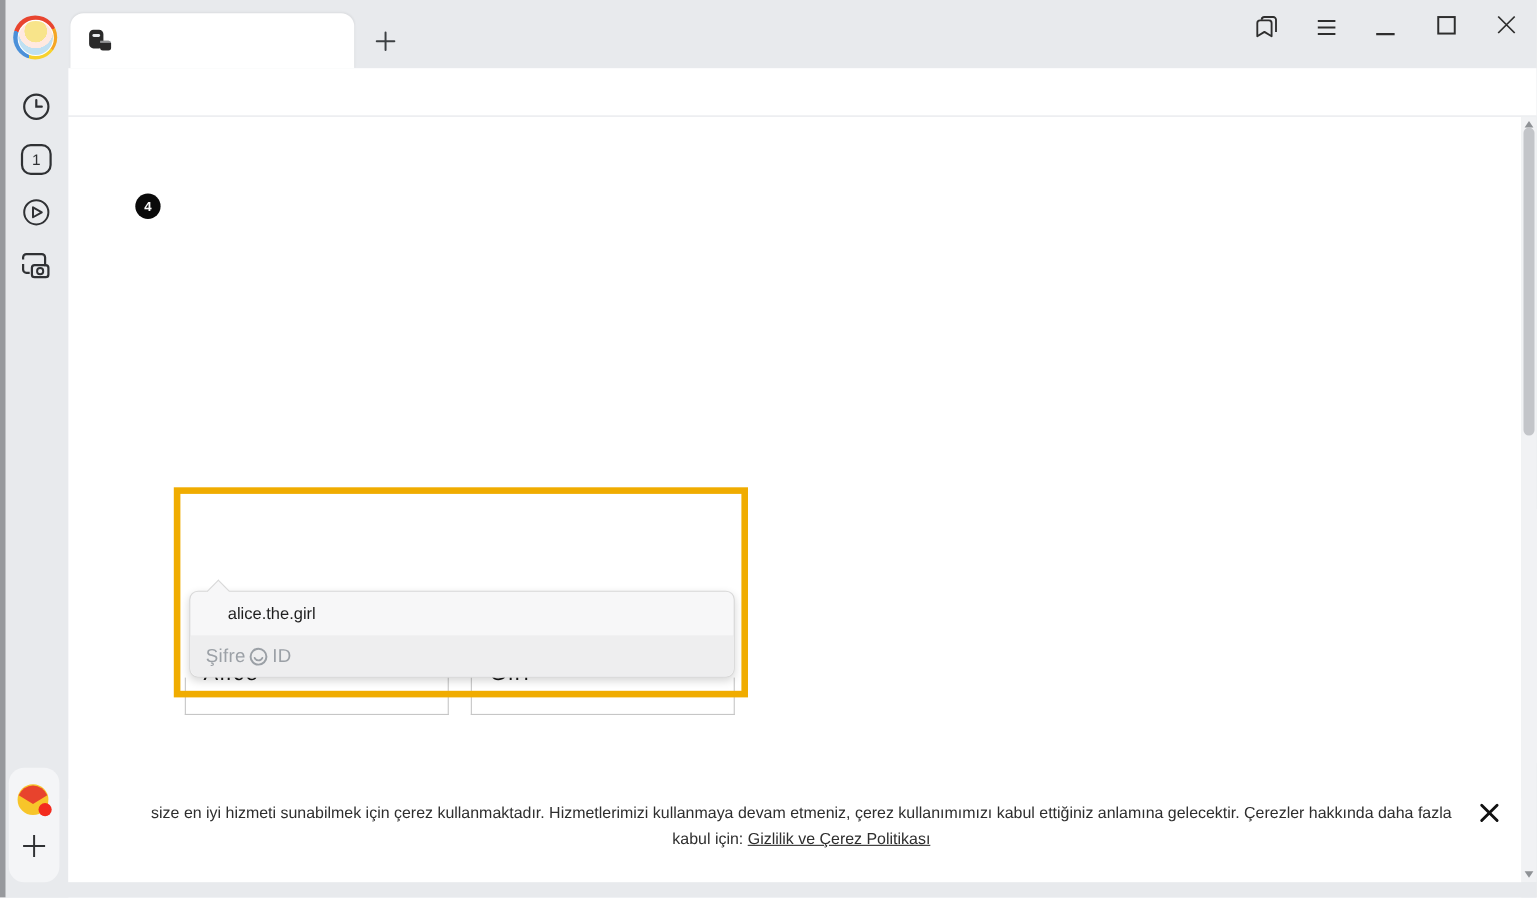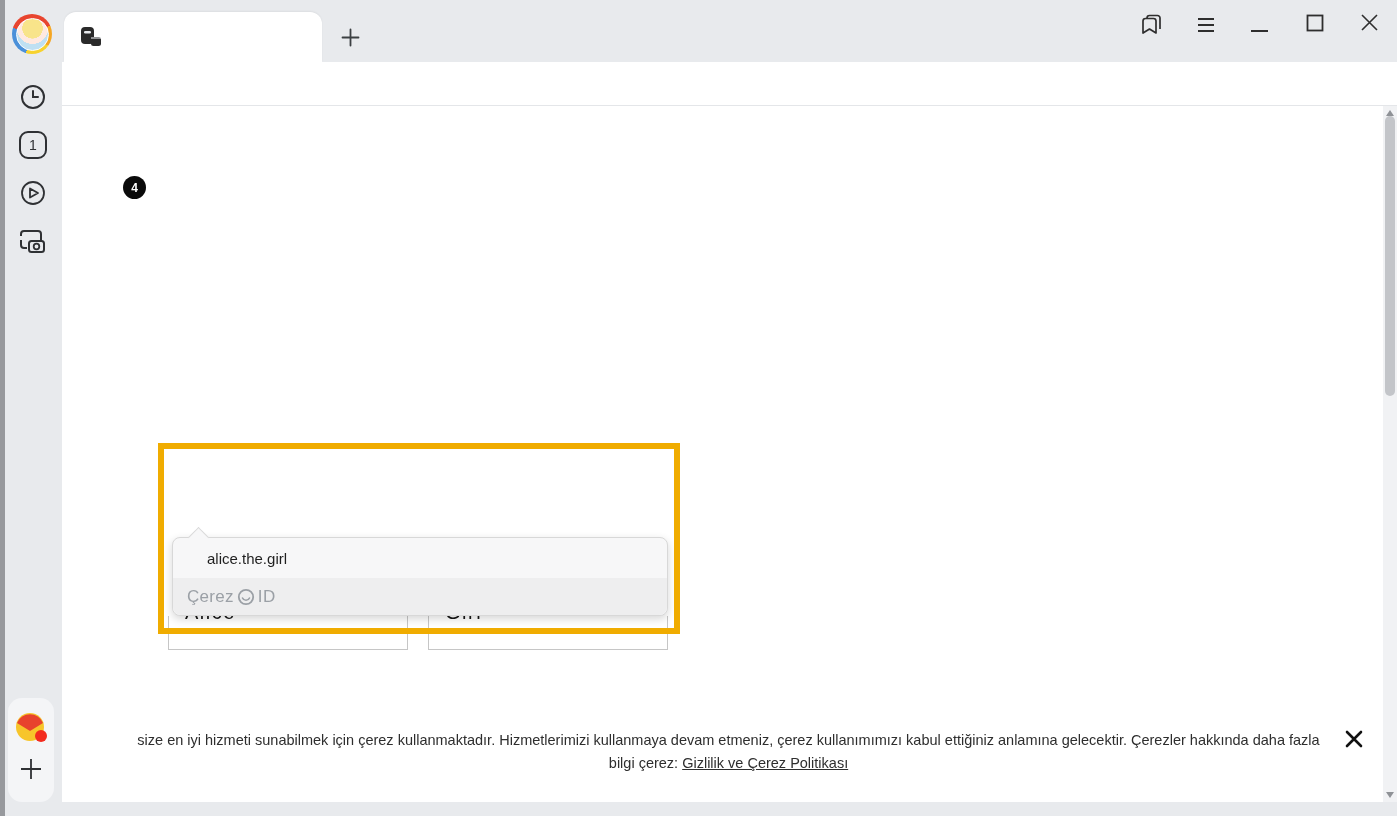--- a/index.html
+++ b/index.html
@@ -335,21 +335,21 @@
     <div class="cut-text">Girl</div>
   </div>
 
   <div class="dropdown abs">
     <div class="dd-notch"></div>
     <div class="dd-row1">
       <span>alice.the.girl</span>
     </div>
     <div class="dd-row2">
       <span class="dd-brand">
-        <span>Çerez</span>
+        <span>Şifre</span>
         <svg width="18" height="18" viewBox="0 0 18 18">
             <circle cx="9" cy="9" r="7.2" fill="none" stroke="#9ba0a6" stroke-width="1.8"></circle>
             <path d="M5.5 10 a3.8 3.8 0 0 0 7 0" fill="none" stroke="#9ba0a6" stroke-width="1.6" stroke-linecap="round"></path>
           </svg>
         <span>ID</span>
       </span>
     </div>
   </div>
 
   <div class="highlight abs"></div>
@@ -378,21 +378,21 @@
     </div>
   </div>
   <div class="link abs" style="left:768px;top:619px;">Şifremi Unuttum</div>
   <div class="login-btn abs">
     <span class="login-btn-label">GİRİŞ YAP</span>
   </div>
 
   <div id="cookie" class="abs">
     <div class="ck-line" style="top:6px;">size en iyi hizmeti sunabilmek için çerez kullanmaktadır. Hizmetlerimizi kullanmaya devam etmeniz, çerez kullanımımızı kabul ettiğiniz anlamına gelecektir. Çerezler hakkında daha fazla</div>
     <div class="ck-line" style="top:29px;">
-      <span>bilgi çerez: </span><span class="ck-link">Gizlilik ve Çerez Politikası</span>
+      <span>kabul için: </span><span class="ck-link">Gizlilik ve Çerez Politikası</span>
     </div>
     <div class="abs" style="right:20px;top:4px;">
       <svg width="18" height="18" viewBox="0 0 18 18">
           <path d="M2 2 L16 16 M16 2 L2 16" stroke="#111" stroke-width="2.6" stroke-linecap="round"></path>
         </svg>
     </div>
   </div>
 
   <div id="bottom-strip" class="abs"></div>
 

